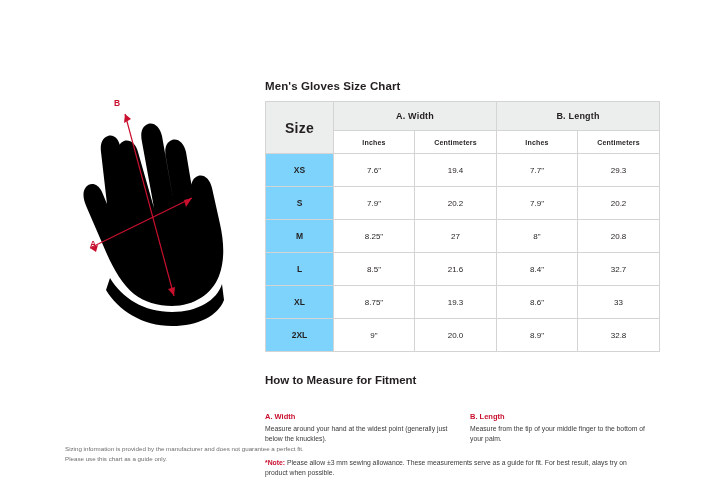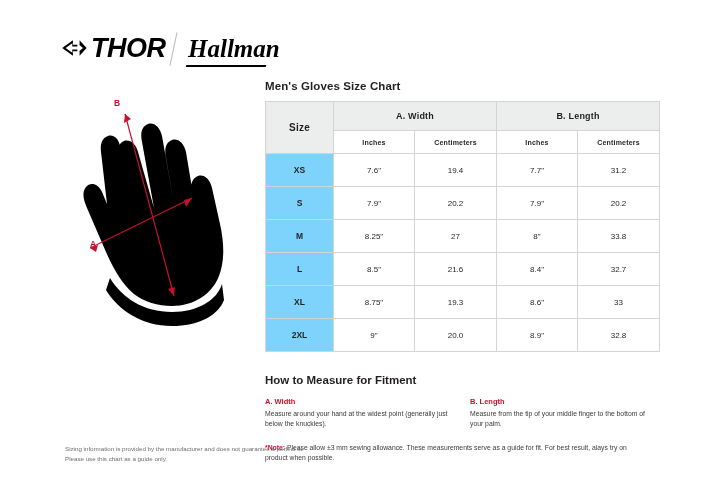--- a/index.html
+++ b/index.html
@@ -124,21 +124,21 @@
   }
   th.grp-head {
     background: #eceded;
     font-size: 9px;
     font-weight: bold;
     height: 26px;
     letter-spacing: 0.2px;
   }
   th.size-head {
     background: #eceded;
-    font-size: 10px;
+    font-size: 14px;
     font-weight: bold;
     letter-spacing: 0.2px;
   }
   th.sub-head {
     background: #ffffff;
     font-size: 7px;
     font-weight: bold;
     height: 20px;
     letter-spacing: 0.2px;
   }
@@ -156,21 +156,21 @@
   }
 
   
   .howto {
     margin-top: 22px;
   }
   .howto-title {
     font-size: 11.5px;
     font-weight: bold;
     color: #231f20;
-    margin-bottom: 11px;
+    margin-bottom: 26px;
   }
   .howto-cols {
     display: flex;
     gap: 16px;
   }
   .howto-col {
     width: 189px;
   }
   .howto-h {
     font-size: 7.5px;
@@ -203,32 +203,20 @@
     font-size: 6.2px;
     line-height: 1.55;
     color: #6d6d6d;
   }
 </style>
 </head>
 <body>
 
 <div class="page">
 
-  <div class="logo-area">
-    <div class="thor-logo">
-      <svg class="thor-mark" viewBox="0 0 100 100">
-        <path d="M8 50 L46 22 L46 38 L70 38 L70 22 L95 50 L70 78 L70 62 L46 62 L46 78 Z" fill="#000"></path>
-        <path d="M20 50 L44 33 L44 45 L62 45 L62 33 L82 50 L62 67 L62 55 L44 55 L44 67 Z" fill="#fff"></path>
-      </svg>
-      <span class="thor-word">THOR</span>
-    </div>
-    <div class="divider-slash"></div>
-    <div class="hallman-word">Hallman</div>
-    <div class="hallman-underline"></div>
-  </div>
 
   <div class="hand-wrap">
     <svg width="190" height="230" viewBox="0 0 190 230">
       <path fill="#000" d="
         M58 48
         C58 40 52 34 46 36
         C40 38 38 44 39 52
         L45 104
         L40 92
         C36 83 28 82 24 87
@@ -297,35 +285,35 @@
           <th class="sub-head">Inches</th>
           <th class="sub-head">Centimeters</th>
         </tr>
       </thead>
       <tbody>
         <tr>
           <td class="size-cell">XS</td>
           <td class="val-cell">7.6"</td>
           <td class="val-cell">19.4</td>
           <td class="val-cell">7.7"</td>
-          <td class="val-cell">31.2</td>
+          <td class="val-cell">29.3</td>
         </tr>
         <tr>
           <td class="size-cell">S</td>
           <td class="val-cell">7.9"</td>
           <td class="val-cell">20.2</td>
           <td class="val-cell">7.9"</td>
           <td class="val-cell">20.2</td>
         </tr>
         <tr>
           <td class="size-cell">M</td>
           <td class="val-cell">8.25"</td>
           <td class="val-cell">27</td>
           <td class="val-cell">8"</td>
-          <td class="val-cell">33.8</td>
+          <td class="val-cell">20.8</td>
         </tr>
         <tr>
           <td class="size-cell">L</td>
           <td class="val-cell">8.5"</td>
           <td class="val-cell">21.6</td>
           <td class="val-cell">8.4"</td>
           <td class="val-cell">32.7</td>
         </tr>
         <tr>
           <td class="size-cell">XL</td>

